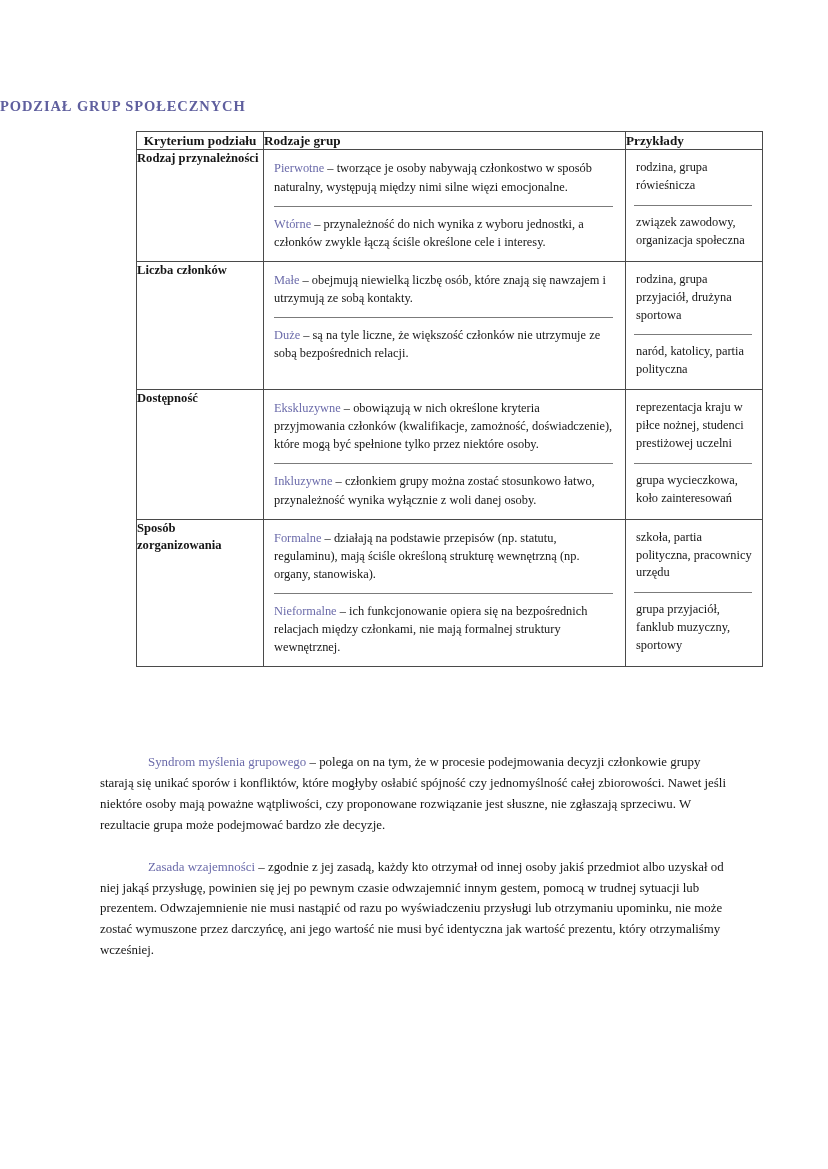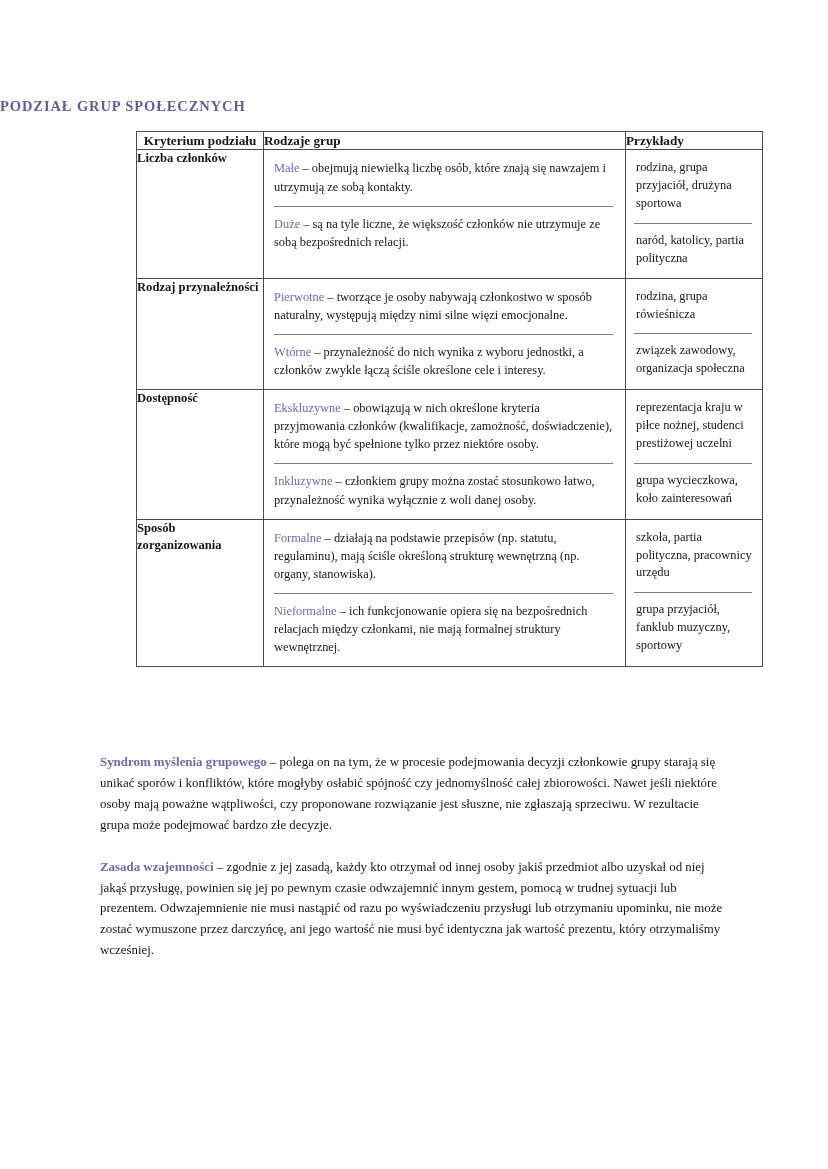--- a/index.html
+++ b/index.html
@@ -126,21 +126,22 @@
   p.para {
     margin: 0 0 21px 0;
     font-size: 12.9px;
     line-height: 1.62;
     text-align: left;
     color: #161616;
   }
   p.para:last-child { margin-bottom: 0; }
   .lead {
     color: #6b6baa;
-    font-weight: bold;
+    font-weight: normal;
+    margin-left: 48px;
   }
 </style>
 </head>
 <body>
 
 <div class="page">
 
   <div class="doc-title">PODZIAŁ GRUP SPOŁECZNYCH</div>
 
   <div class="tbl-wrap">
@@ -151,48 +152,48 @@
           <col class="c3">
       </colgroup>
       <tbody>
         <tr>
           <td class="hd-cell hd-center">Kryterium podziału</td>
           <td class="hd-cell hd-left">Rodzaje grup</td>
           <td class="hd-cell hd-left">Przykłady</td>
         </tr>
 
         <tr>
+          <td class="crit">Rodzaj przynależności</td>
+          <td class="stack">
+            <div class="sub">
+              <span class="term">Pierwotne</span><span> – </span><span>tworzące je osoby nabywają członkostwo w sposób naturalny, występują między nimi silne więzi emocjonalne.</span>
+            </div>
+            <div class="sub rule">
+              <span class="term">Wtórne</span><span> – </span><span>przynależność do nich wynika z wyboru jednostki, a członków zwykle łączą ściśle określone cele i interesy.</span>
+            </div>
+          </td>
+          <td class="stack">
+            <div class="ex">rodzina, grupa rówieśnicza</div>
+            <div class="ex rule">związek zawodowy, organizacja społeczna</div>
+          </td>
+        </tr>
+
+        <tr>
           <td class="crit">Liczba członków</td>
           <td class="stack">
             <div class="sub">
               <span class="term">Małe</span><span> – </span><span>obejmują niewielką liczbę osób, które znają się nawzajem i utrzymują ze sobą kontakty.</span>
             </div>
             <div class="sub rule">
               <span class="term">Duże</span><span> – </span><span>są na tyle liczne, że większość członków nie utrzymuje ze sobą bezpośrednich relacji.</span>
             </div>
           </td>
           <td class="stack">
             <div class="ex">rodzina, grupa przyjaciół, drużyna sportowa</div>
             <div class="ex rule">naród, katolicy, partia polityczna</div>
-          </td>
-        </tr>
-
-        <tr>
-          <td class="crit">Rodzaj przynależności</td>
-          <td class="stack">
-            <div class="sub">
-              <span class="term">Pierwotne</span><span> – </span><span>tworzące je osoby nabywają członkostwo w sposób naturalny, występują między nimi silne więzi emocjonalne.</span>
-            </div>
-            <div class="sub rule">
-              <span class="term">Wtórne</span><span> – </span><span>przynależność do nich wynika z wyboru jednostki, a członków zwykle łączą ściśle określone cele i interesy.</span>
-            </div>
-          </td>
-          <td class="stack">
-            <div class="ex">rodzina, grupa rówieśnicza</div>
-            <div class="ex rule">związek zawodowy, organizacja społeczna</div>
           </td>
         </tr>
 
         <tr>
           <td class="crit">Dostępność</td>
           <td class="stack">
             <div class="sub">
               <span class="term">Ekskluzywne</span><span> – </span><span>obowiązują w nich określone kryteria przyjmowania członków (kwalifikacje, zamożność, doświadczenie), które mogą być spełnione tylko przez niektóre osoby.</span>
             </div>
             <div class="sub rule">

